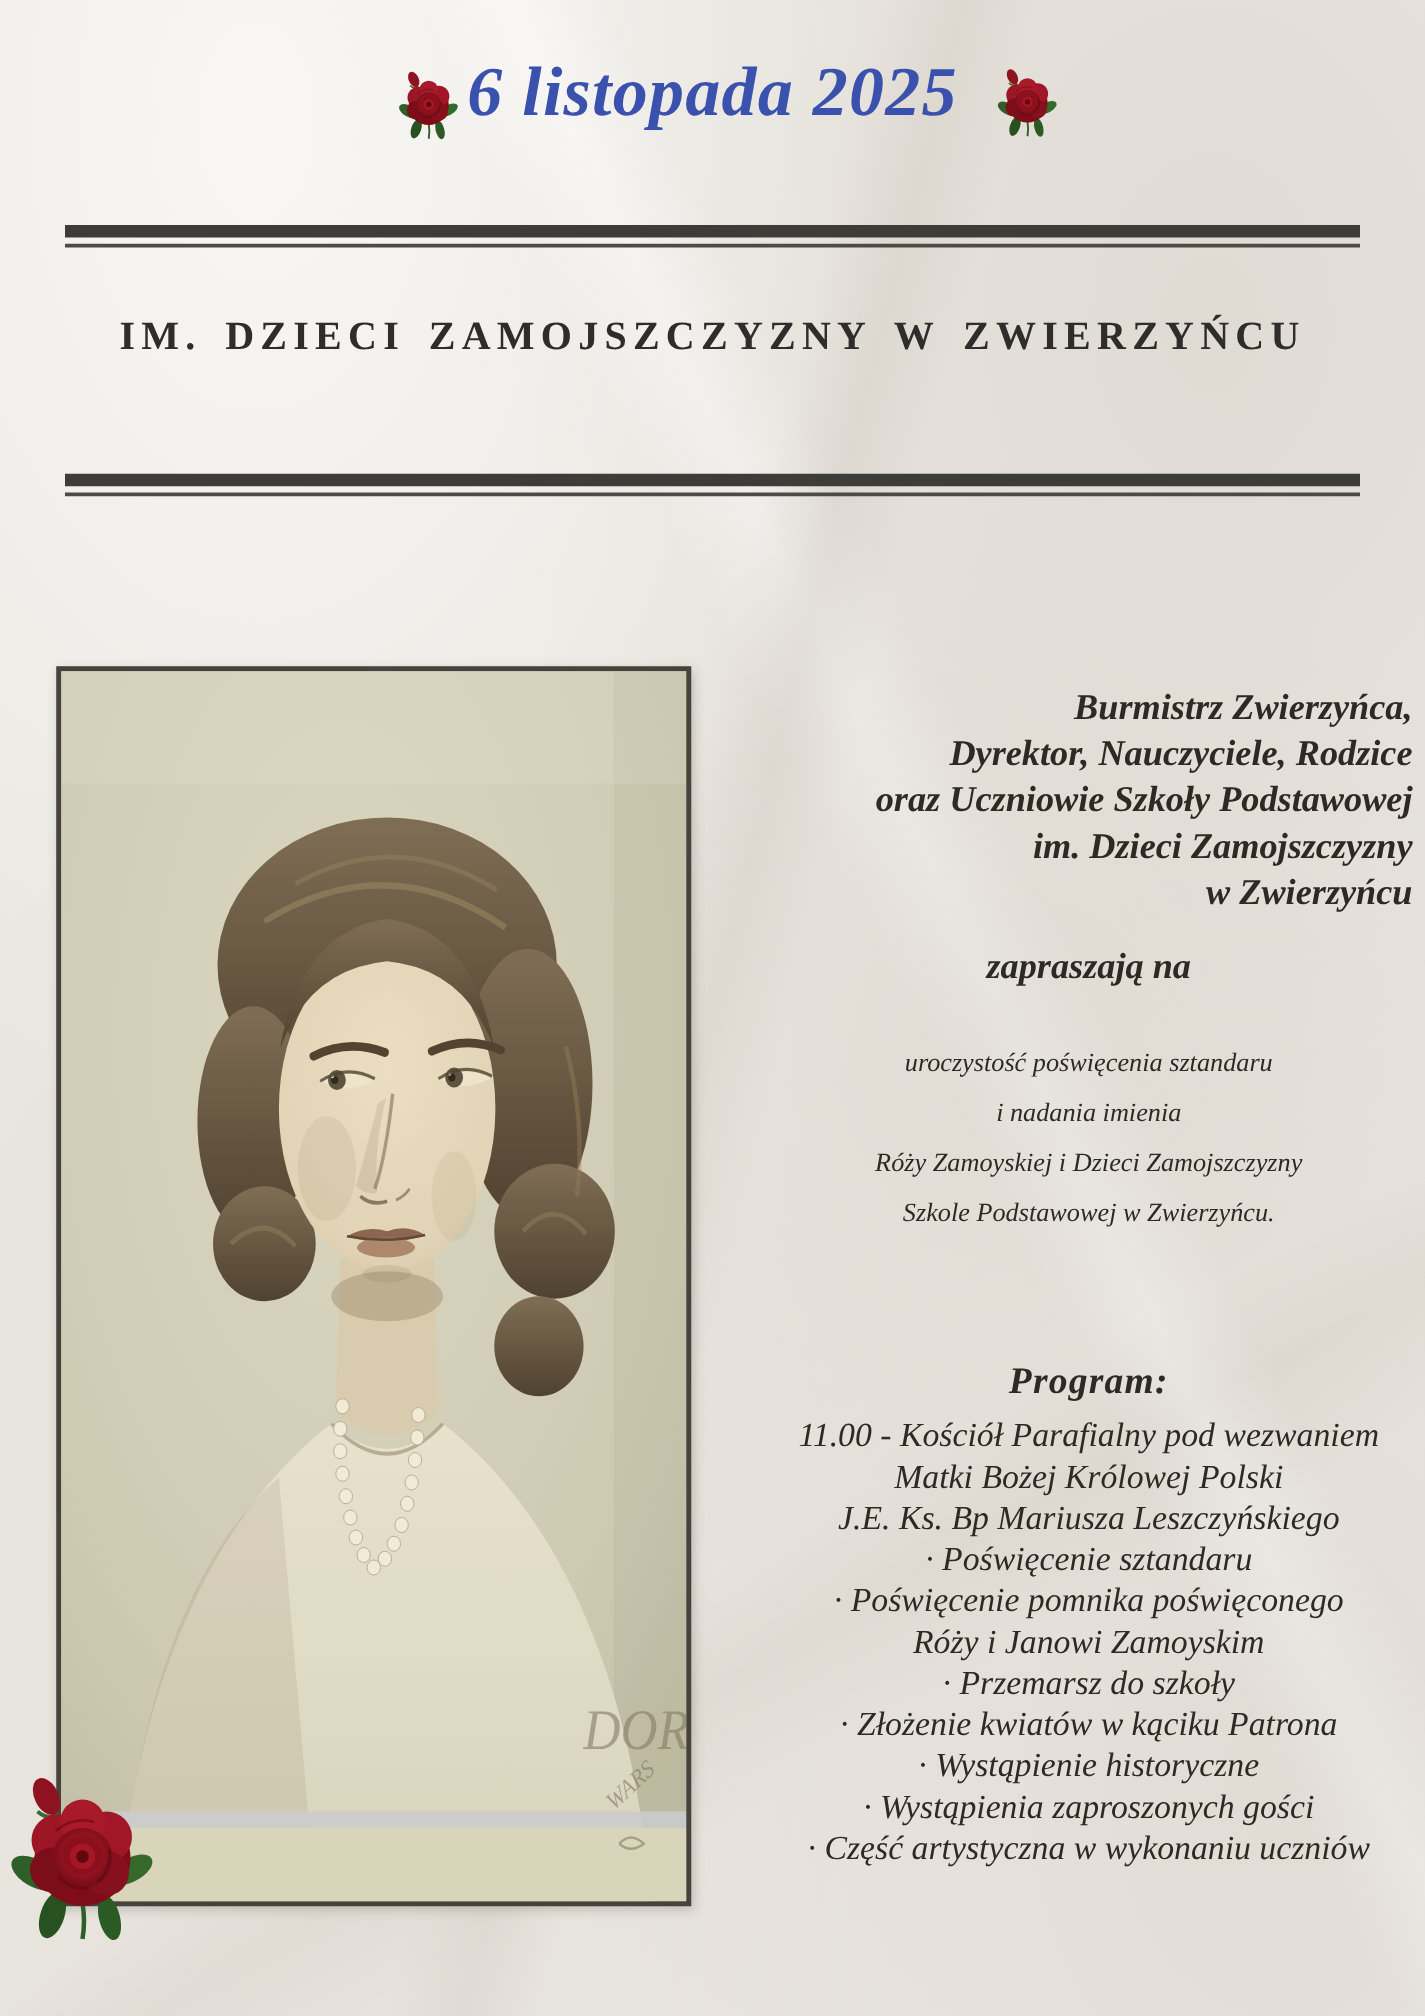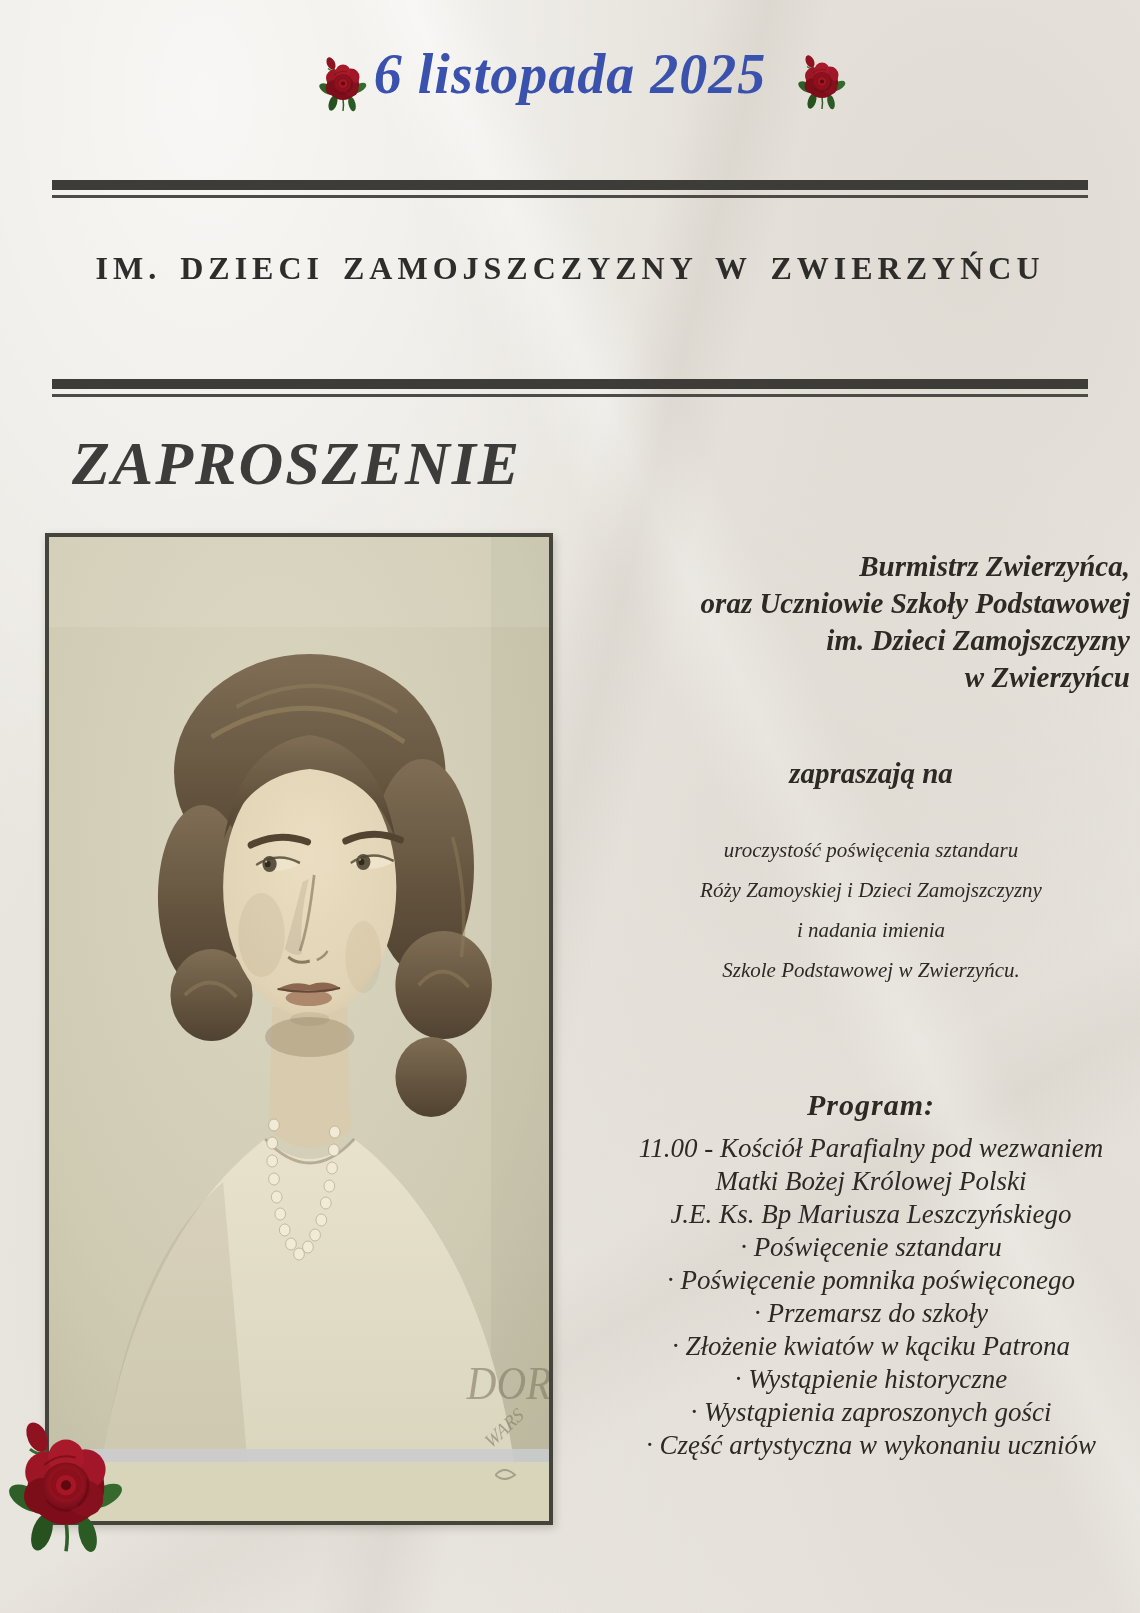--- a/index.html
+++ b/index.html
@@ -130,21 +130,20 @@
 
   <div class="school">
     <div>IM. DZIECI ZAMOJSZCZYZNY W ZWIERZYŃCU</div>
   </div>
 
   <div class="rule-group second">
     <div class="rule-thick"></div>
     <div class="rule-thin"></div>
   </div>
 
-  <h2 class="title">ZAPROSZENIE</h2>
 
   <figure class="photo">
     <svg viewBox="0 0 560 984" preserveAspectRatio="none">
       <defs>
         <radialGradient id="pBg" cx="45%" cy="30%" r="80%">
           <stop offset="0%" stop-color="#dbd7c1"></stop>
           <stop offset="70%" stop-color="#cfcbb4"></stop>
           <stop offset="100%" stop-color="#c2bea6"></stop>
         </radialGradient>
         <linearGradient id="hairG" x1="0" y1="0" x2="0" y2="1">
@@ -249,42 +248,44 @@
 
   <span class="rose rose-bottom">
       <svg viewBox="0 0 100 120">
         <use href="#roseSym"></use>
       </svg>
     </span>
 
   <div class="right-col">
     <div class="hosts">
       <div>Burmistrz Zwierzyńca,</div>
+      <div>Dyrektor, Nauczyciele, Rodzice</div>
       <div>oraz Uczniowie Szkoły Podstawowej</div>
       <div>im. Dzieci Zamojszczyzny</div>
       <div>w Zwierzyńcu</div>
     </div>
 
     <div class="invite-phrase">zapraszają na</div>
 
     <div class="event-block">
       <div>uroczystość poświęcenia sztandaru</div>
+      <div>i nadania imienia</div>
       <div>Róży Zamoyskiej i Dzieci Zamojszczyzny</div>
-      <div>i nadania imienia</div>
       <div>Szkole Podstawowej w Zwierzyńcu.</div>
     </div>
 
     <div class="program-heading">Program:</div>
 
     <div class="program-items">
       <div>11.00 - Kościół Parafialny pod wezwaniem</div>
       <div>Matki Bożej Królowej Polski</div>
       <div>J.E. Ks. Bp Mariusza Leszczyńskiego</div>
       <div>· Poświęcenie sztandaru</div>
       <div>· Poświęcenie pomnika poświęconego</div>
+      <div>Róży i Janowi Zamoyskim</div>
       <div>· Przemarsz do szkoły</div>
       <div>· Złożenie kwiatów w kąciku Patrona</div>
       <div>· Wystąpienie historyczne</div>
       <div>· Wystąpienia zaproszonych gości</div>
       <div>· Część artystyczna w wykonaniu uczniów</div>
     </div>
   </div>
 
 </div>
 

